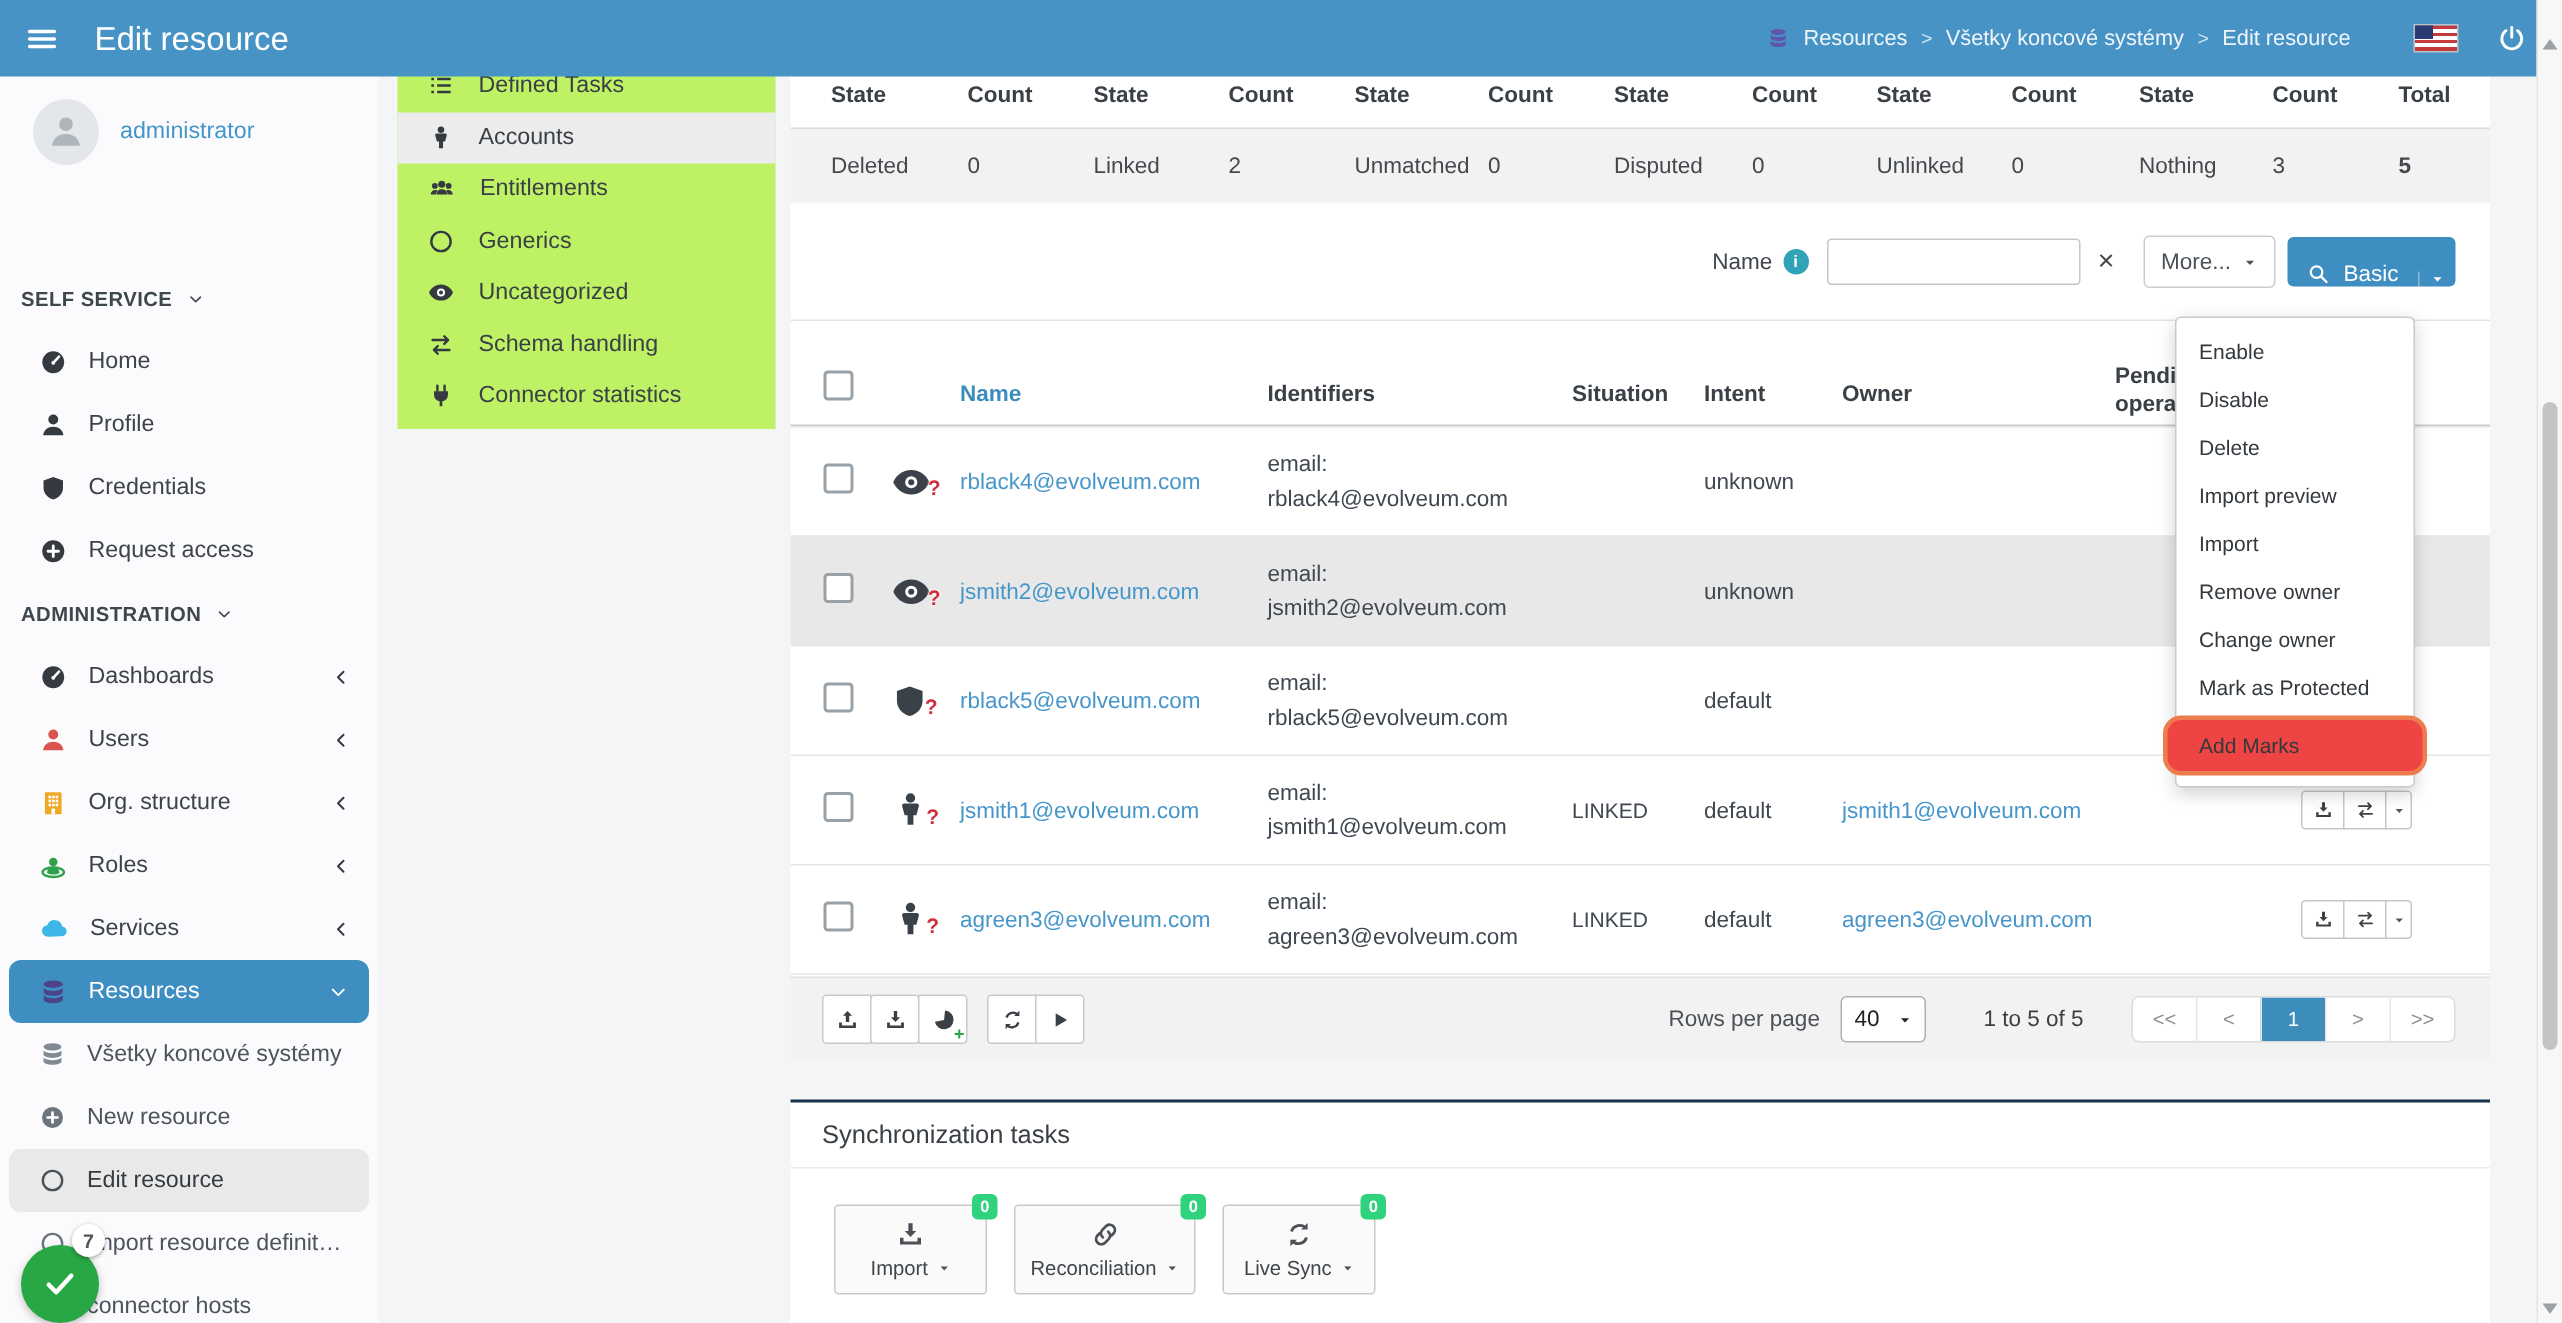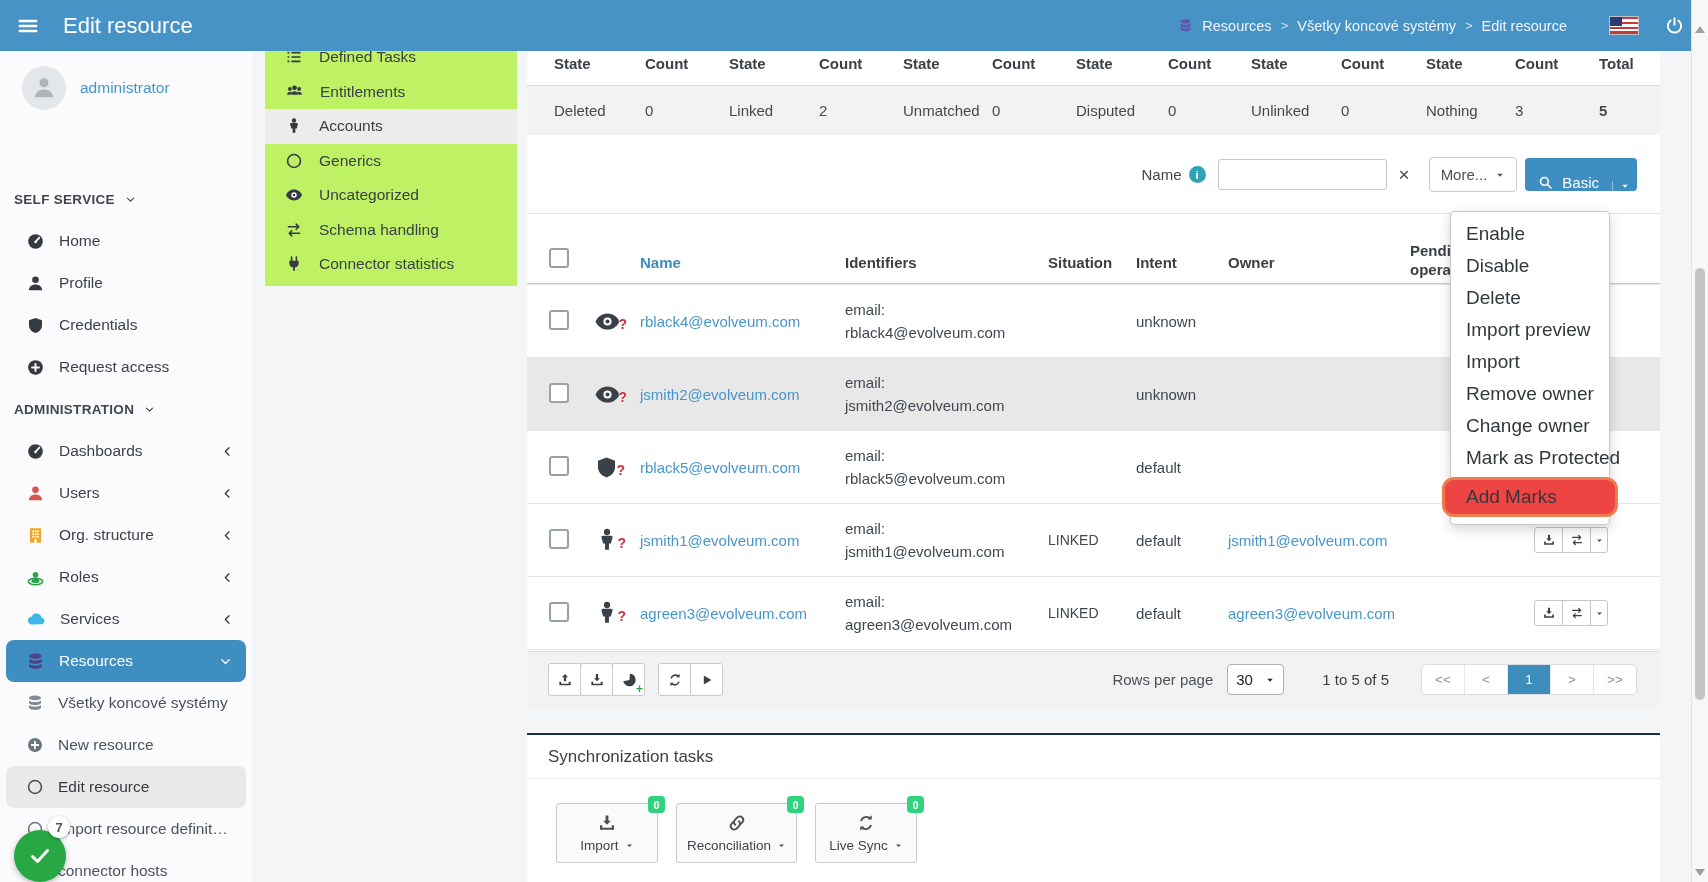--- a/index.html
+++ b/index.html
@@ -120,21 +120,21 @@
   .range{margin-left:38px;color:#3a3f44;}
   .pager{margin-left:32px;display:flex;border:1px solid #dcdcdc;border-radius:5px;overflow:hidden;background:#fff;}
   .pbtn{min-width:26px;padding:0 8px;height:29px;display:flex;align-items:center;justify-content:center;
         color:#8a8f94;font-size:13.5px;border-left:1px solid #e7e7e7;cursor:pointer;}
   .pbtn:first-child{border-left:none;}
   .pbtn.cur{background:#3c8dbc;color:#fff;}
 
   
   .ctxmenu{position:absolute;left:1450px;top:211px;width:158px;background:#fff;border:1px solid #c9c9c9;border-radius:4px;
         box-shadow:0 4px 12px rgba(0,0,0,.18);z-index:40;padding:6px 0;}
-  .mi{height:32px;display:flex;align-items:center;padding-left:15px;font-size:19px;color:#33383d;cursor:pointer;white-space:nowrap;}
+  .mi{height:32px;display:flex;align-items:center;padding-left:15px;font-size:14px;color:#33383d;cursor:pointer;white-space:nowrap;}
   .mi.hl{margin:3px -9px 1px -9px;height:34px;border:3px solid #ec7d4e;border-radius:12px;background:#ef4444;padding-left:21px;}
 
   
   .synccard{position:absolute;left:527px;top:733px;width:1133px;height:149px;background:#fff;border-top:2px solid #16324f;z-index:3;}
   .sync-title{padding:12px 21px 11px 21px;font-size:17px;color:#3a3f44;border-bottom:1px solid #ececec;}
   .syncbtns{display:flex;gap:18px;padding:24px 0 0 29px;}
   .syncbtn{position:relative;min-width:80px;height:58px;background:#fafafa;border:1px solid #c9c9c9;border-radius:3px;
         display:flex;flex-direction:column;align-items:center;justify-content:center;gap:5px;cursor:pointer;padding:0 10px;}
   .syncbtn .ic{color:#4b5157;}
   .syncbtn .lb{font-size:13.5px;color:#3f454b;display:flex;align-items:center;gap:6px;white-space:nowrap;}
@@ -416,31 +416,31 @@
   </div>
   <div class="fab-badge">7</div>
 
   <div class="subnav">
     <div class="tabitem">
       <svg class="ic" width="18" height="18">
           <use href="#i-list"></use>
         </svg>
       <span class="lbl">Defined Tasks</span>
     </div>
+    <div class="tabitem active">
+      <svg class="ic" width="18" height="18">
+          <use href="#i-person-solid"></use>
+        </svg>
+      <span class="lbl">Accounts</span>
+    </div>
     <div class="tabitem">
       <svg class="ic" width="19" height="19">
           <use href="#i-people"></use>
         </svg>
       <span class="lbl">Entitlements</span>
-    </div>
-    <div class="tabitem active">
-      <svg class="ic" width="18" height="18">
-          <use href="#i-person-solid"></use>
-        </svg>
-      <span class="lbl">Accounts</span>
     </div>
     <div class="tabitem">
       <svg class="ic" width="18" height="18">
           <use href="#i-circle-o"></use>
         </svg>
       <span class="lbl">Generics</span>
     </div>
     <div class="tabitem">
       <svg class="ic" width="18" height="18">
           <use href="#i-eye"></use>
@@ -681,21 +681,21 @@
         </span>
       <span class="fbtn" style="border-radius:0 3px 3px 0">
           <svg class="ic" width="14" height="14">
             <use href="#i-play"></use>
           </svg>
         </span>
 
       <div class="pagerwrap">
         <span class="rpp-label">Rows per page</span>
         <span class="rpp-select">
-          <span>30</span>
+          <span>40</span>
           <svg class="ic" width="10" height="10" style="color:#222">
               <use href="#i-caret-d"></use>
             </svg>
         </span>
         <span class="range">1 to 5 of 5</span>
         <span class="pager">
           <span class="pbtn">&lt;&lt;</span>
           <span class="pbtn">&lt;</span>
           <span class="pbtn cur">1</span>
           <span class="pbtn">&gt;</span>

